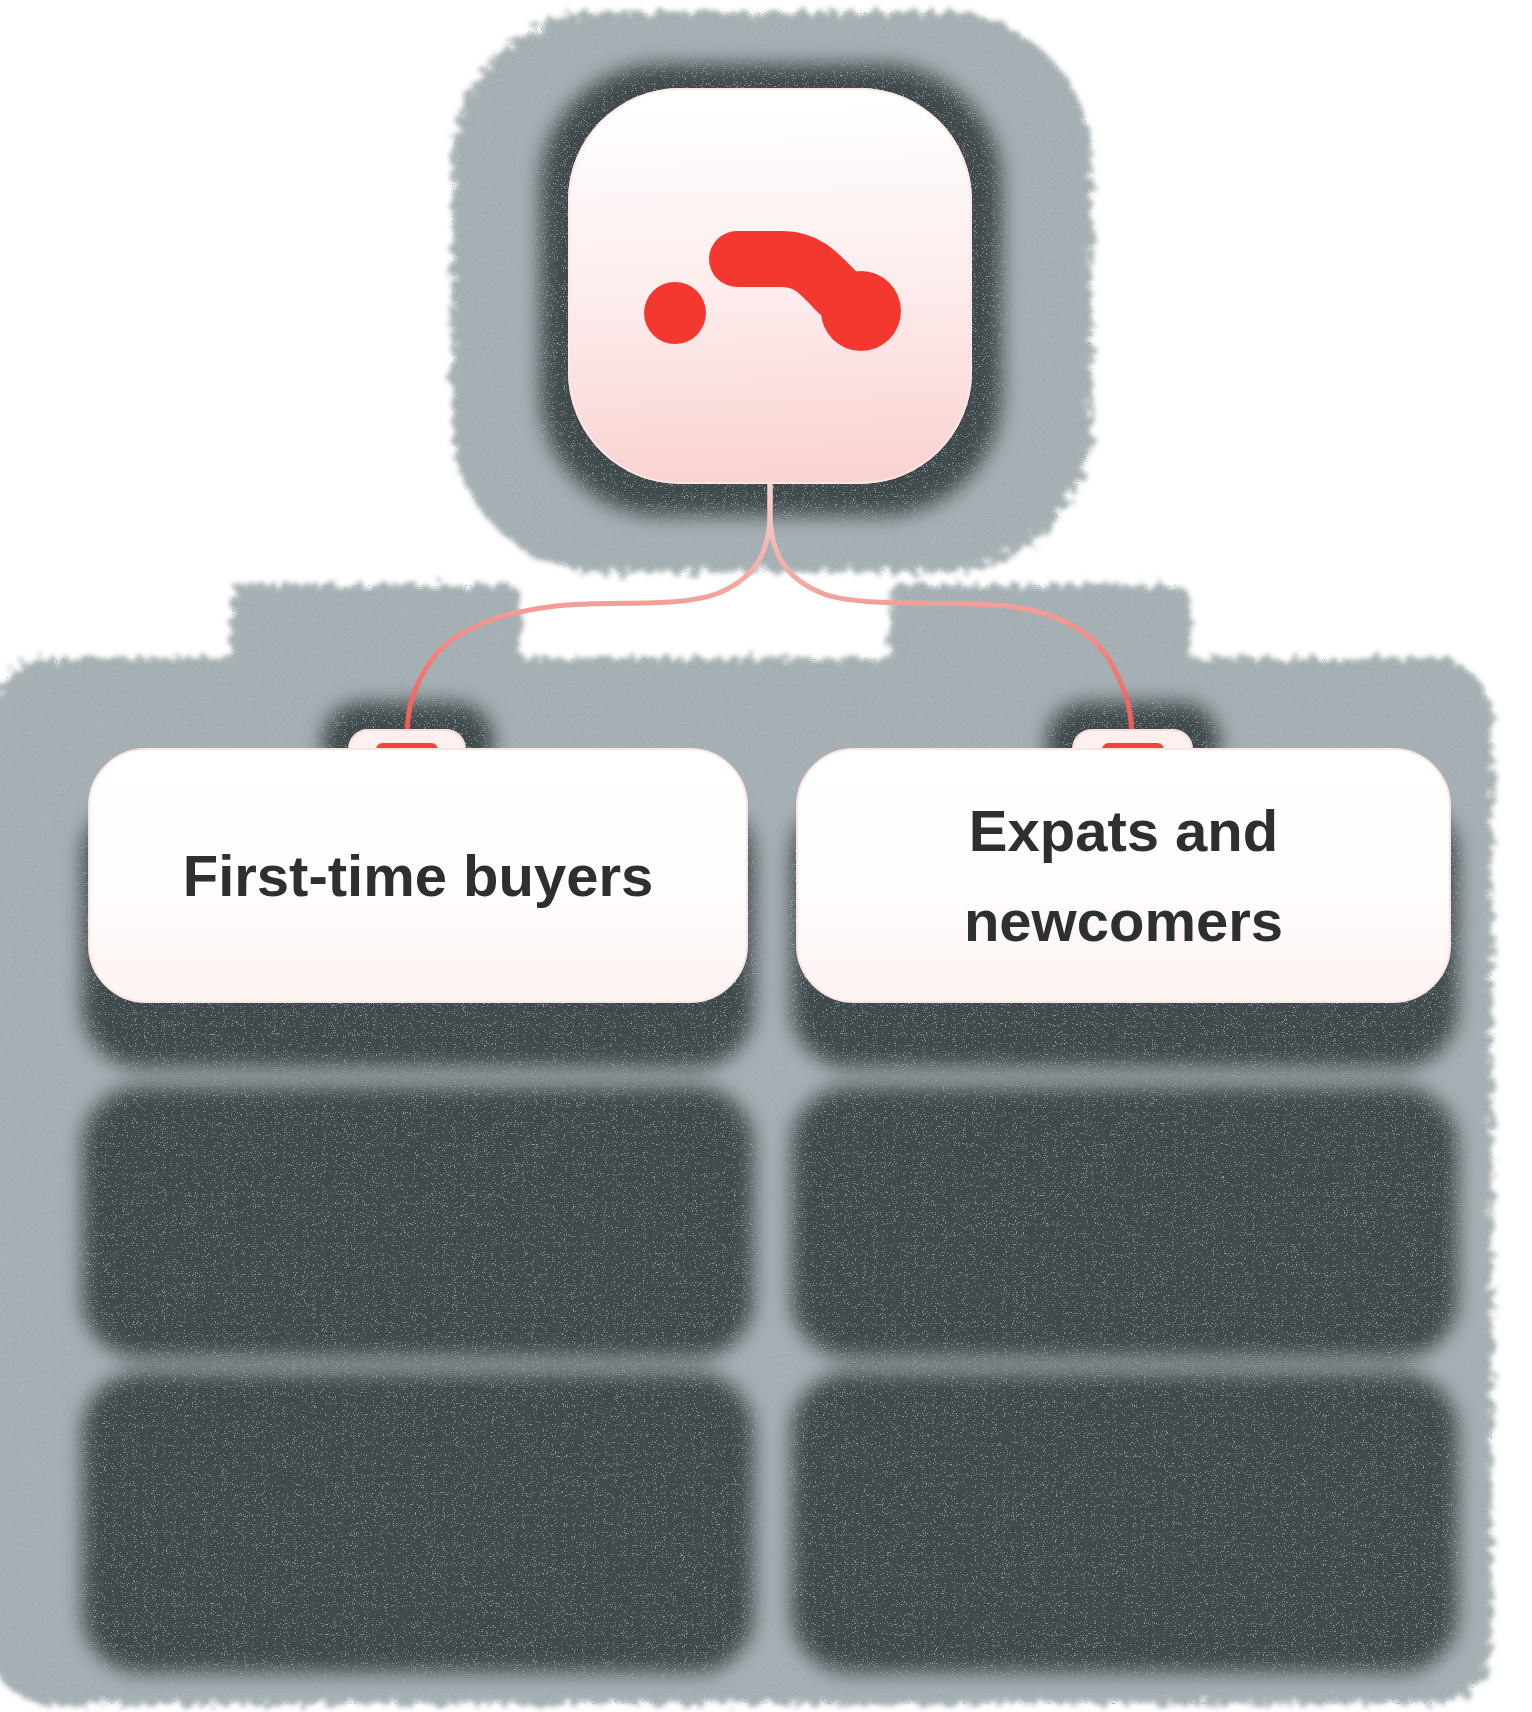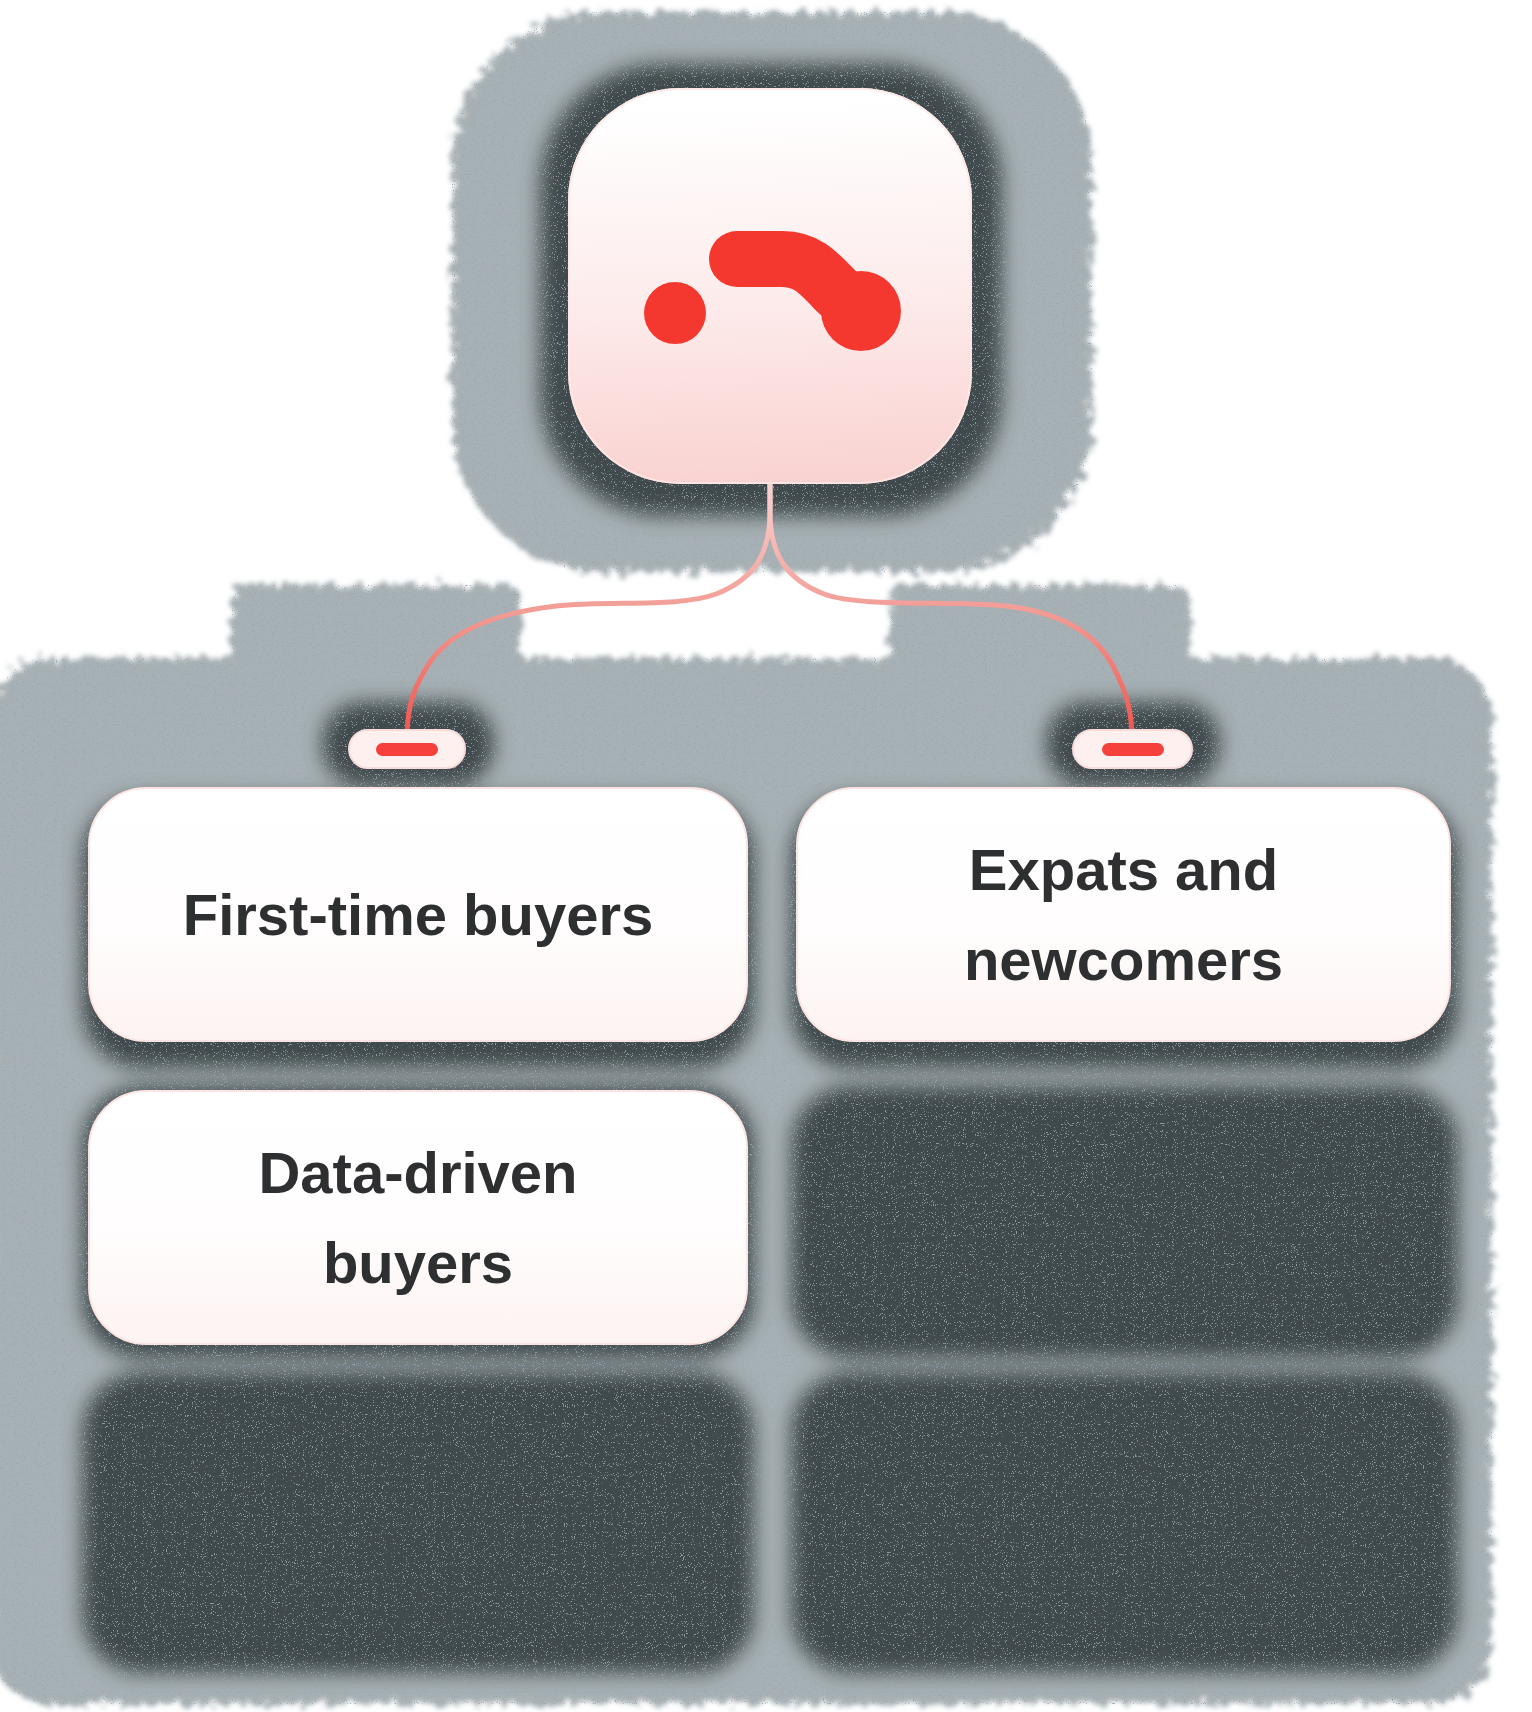--- a/index.html
+++ b/index.html
@@ -29,21 +29,21 @@
     border:2px solid #f9dcda;
     box-sizing:border-box;
     display:flex;align-items:center;justify-content:center;
   }
   .pill-left{left:348px;width:118px;}
   .pill-right{left:1072px;width:121px;}
   .dash{display:block;width:62px;height:13px;border-radius:7px;background:#f5403c;}
 
   
   .cards{
-    position:absolute;left:88px;top:787px;width:1364px;
+    position:absolute;left:88px;top:748px;width:1364px;
     display:grid;
     grid-template-columns:660px 655px;
     grid-auto-rows:255px;
     column-gap:49px;
     row-gap:33px;
     gap:48px;
   }
   .card{
     border-radius:58px;
     background:linear-gradient(180deg,#ffffff 0%,#fffdfd 55%,#fdf3f2 100%);
@@ -140,18 +140,15 @@
     <span class="dash"></span>
   </div>
 
   <div class="cards">
     <div class="card">
       <span>First-time buyers</span>
     </div>
     <div class="card">
       <span>Expats and newcomers</span>
     </div>
-    <div class="card">
-      <span>Data-driven buyers</span>
-    </div>
   </div>
 
 </div>
 
 </body></html>

